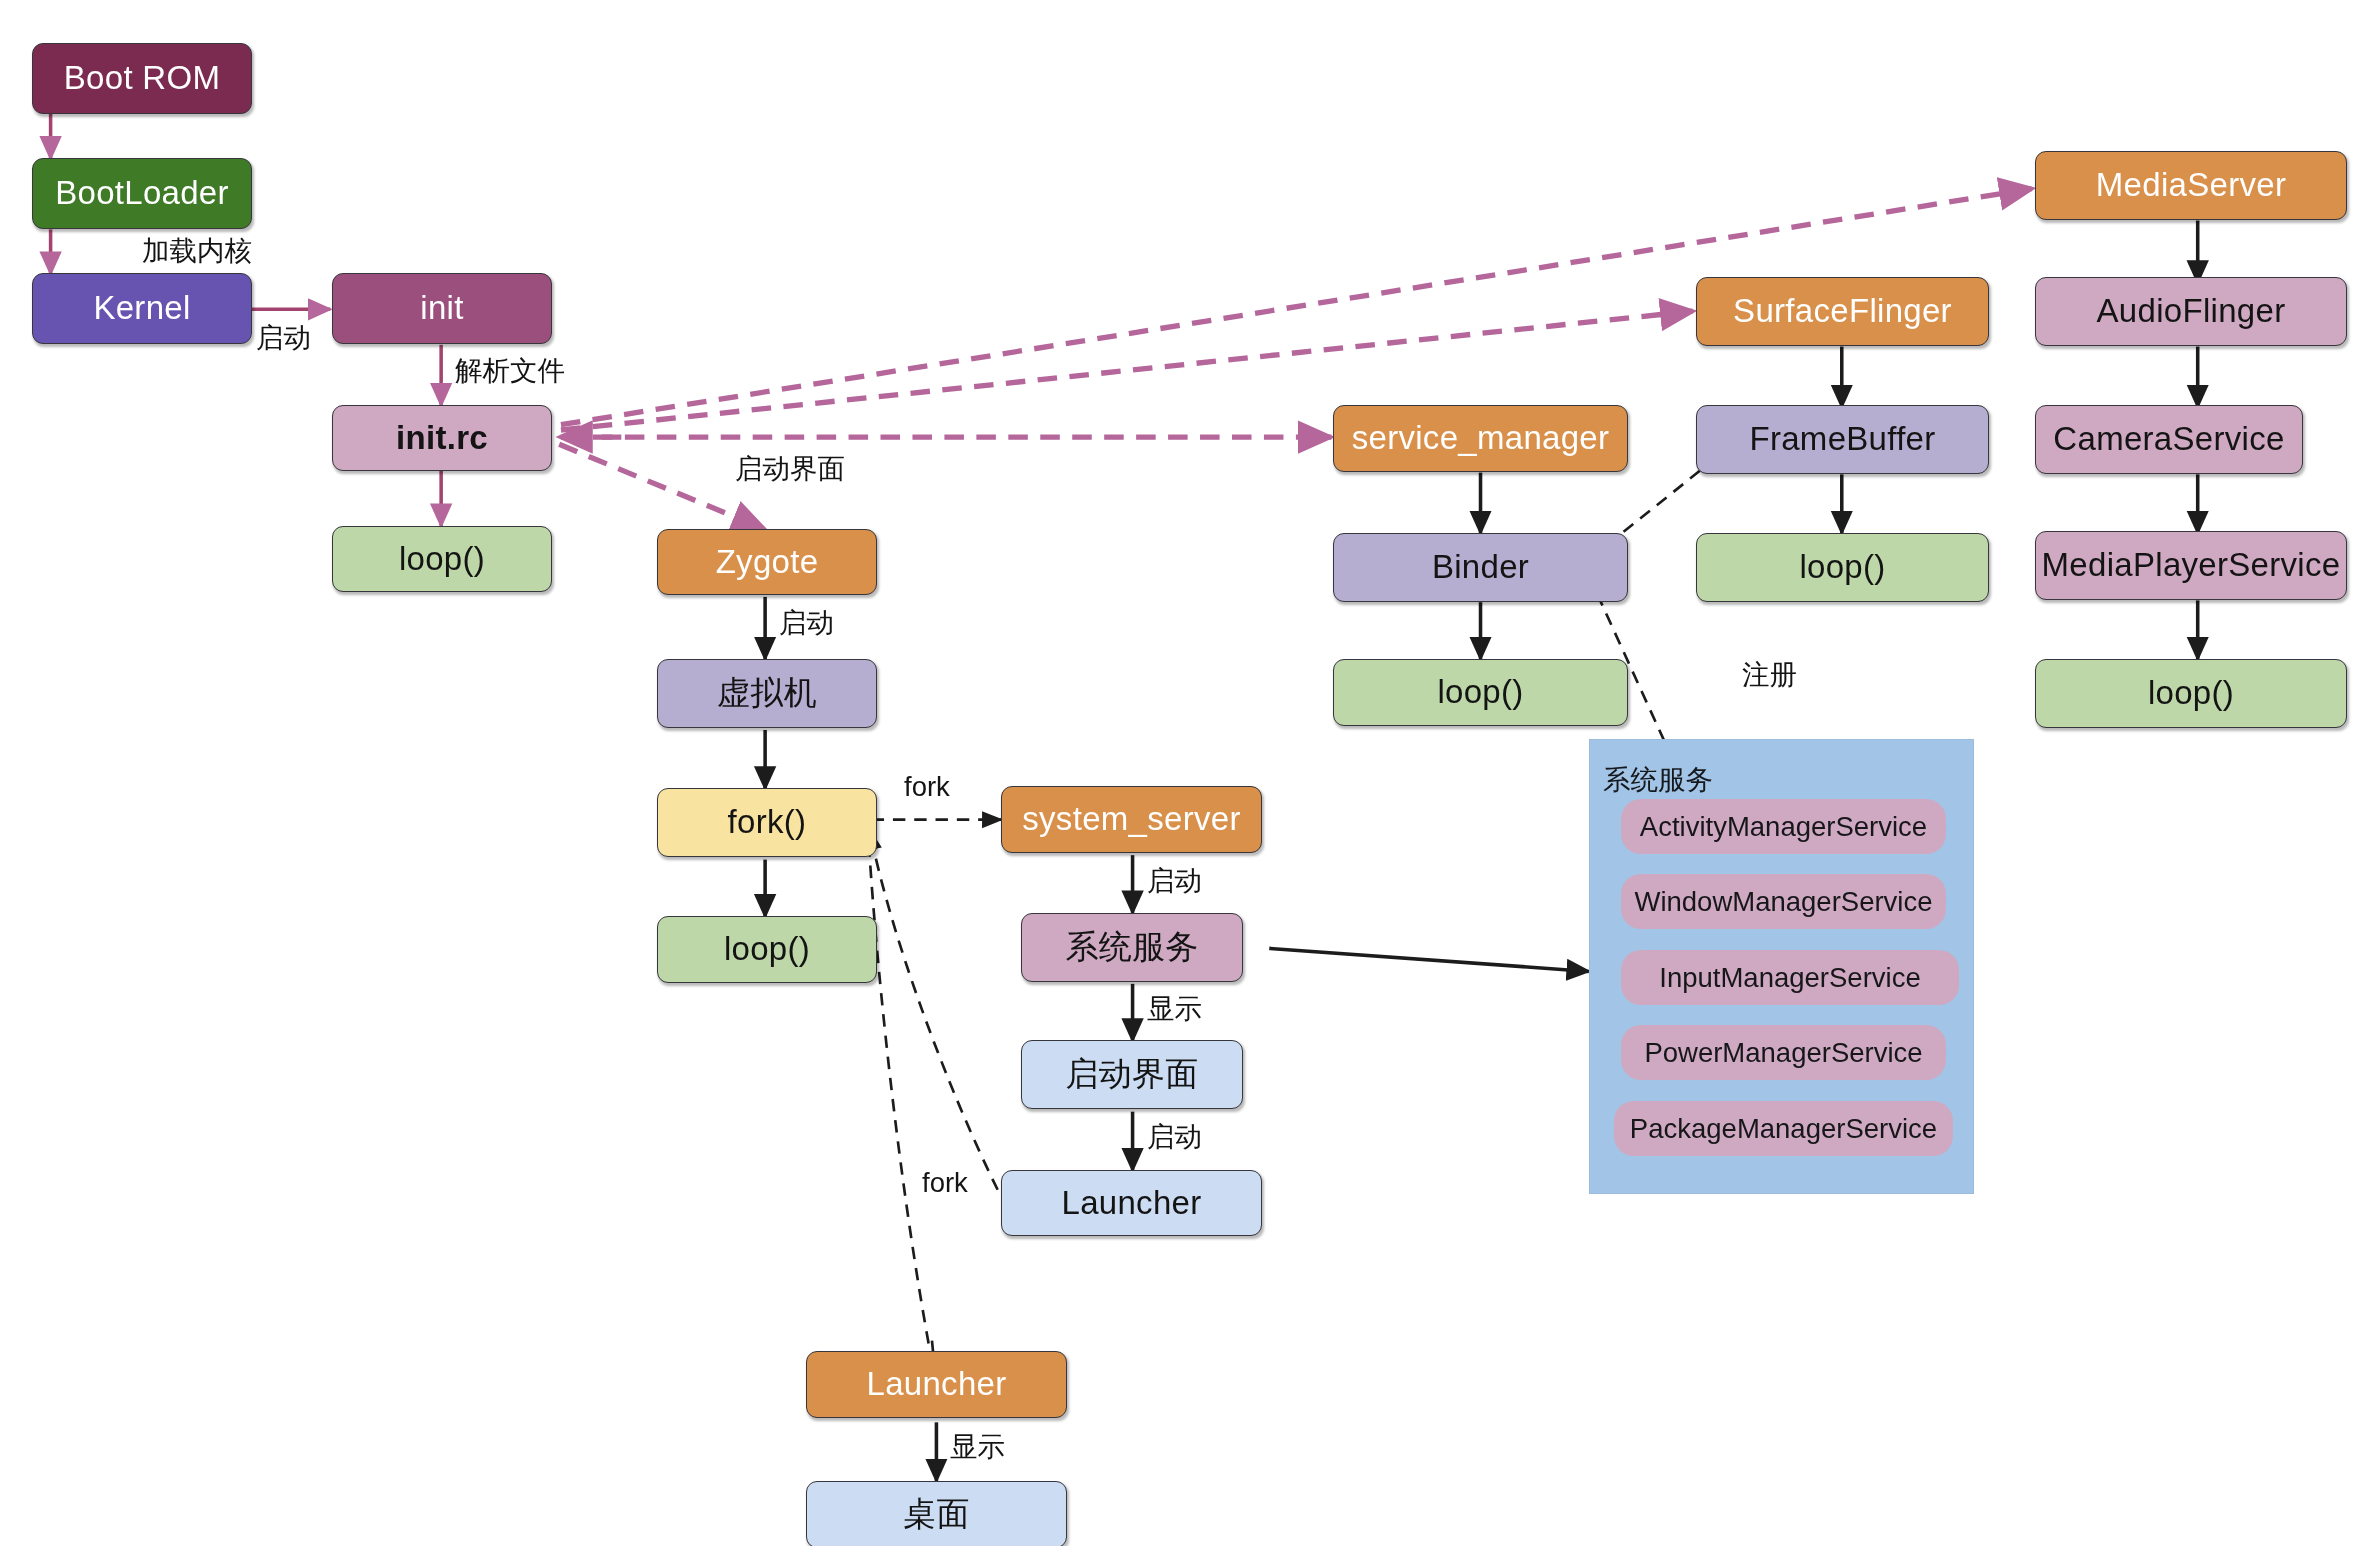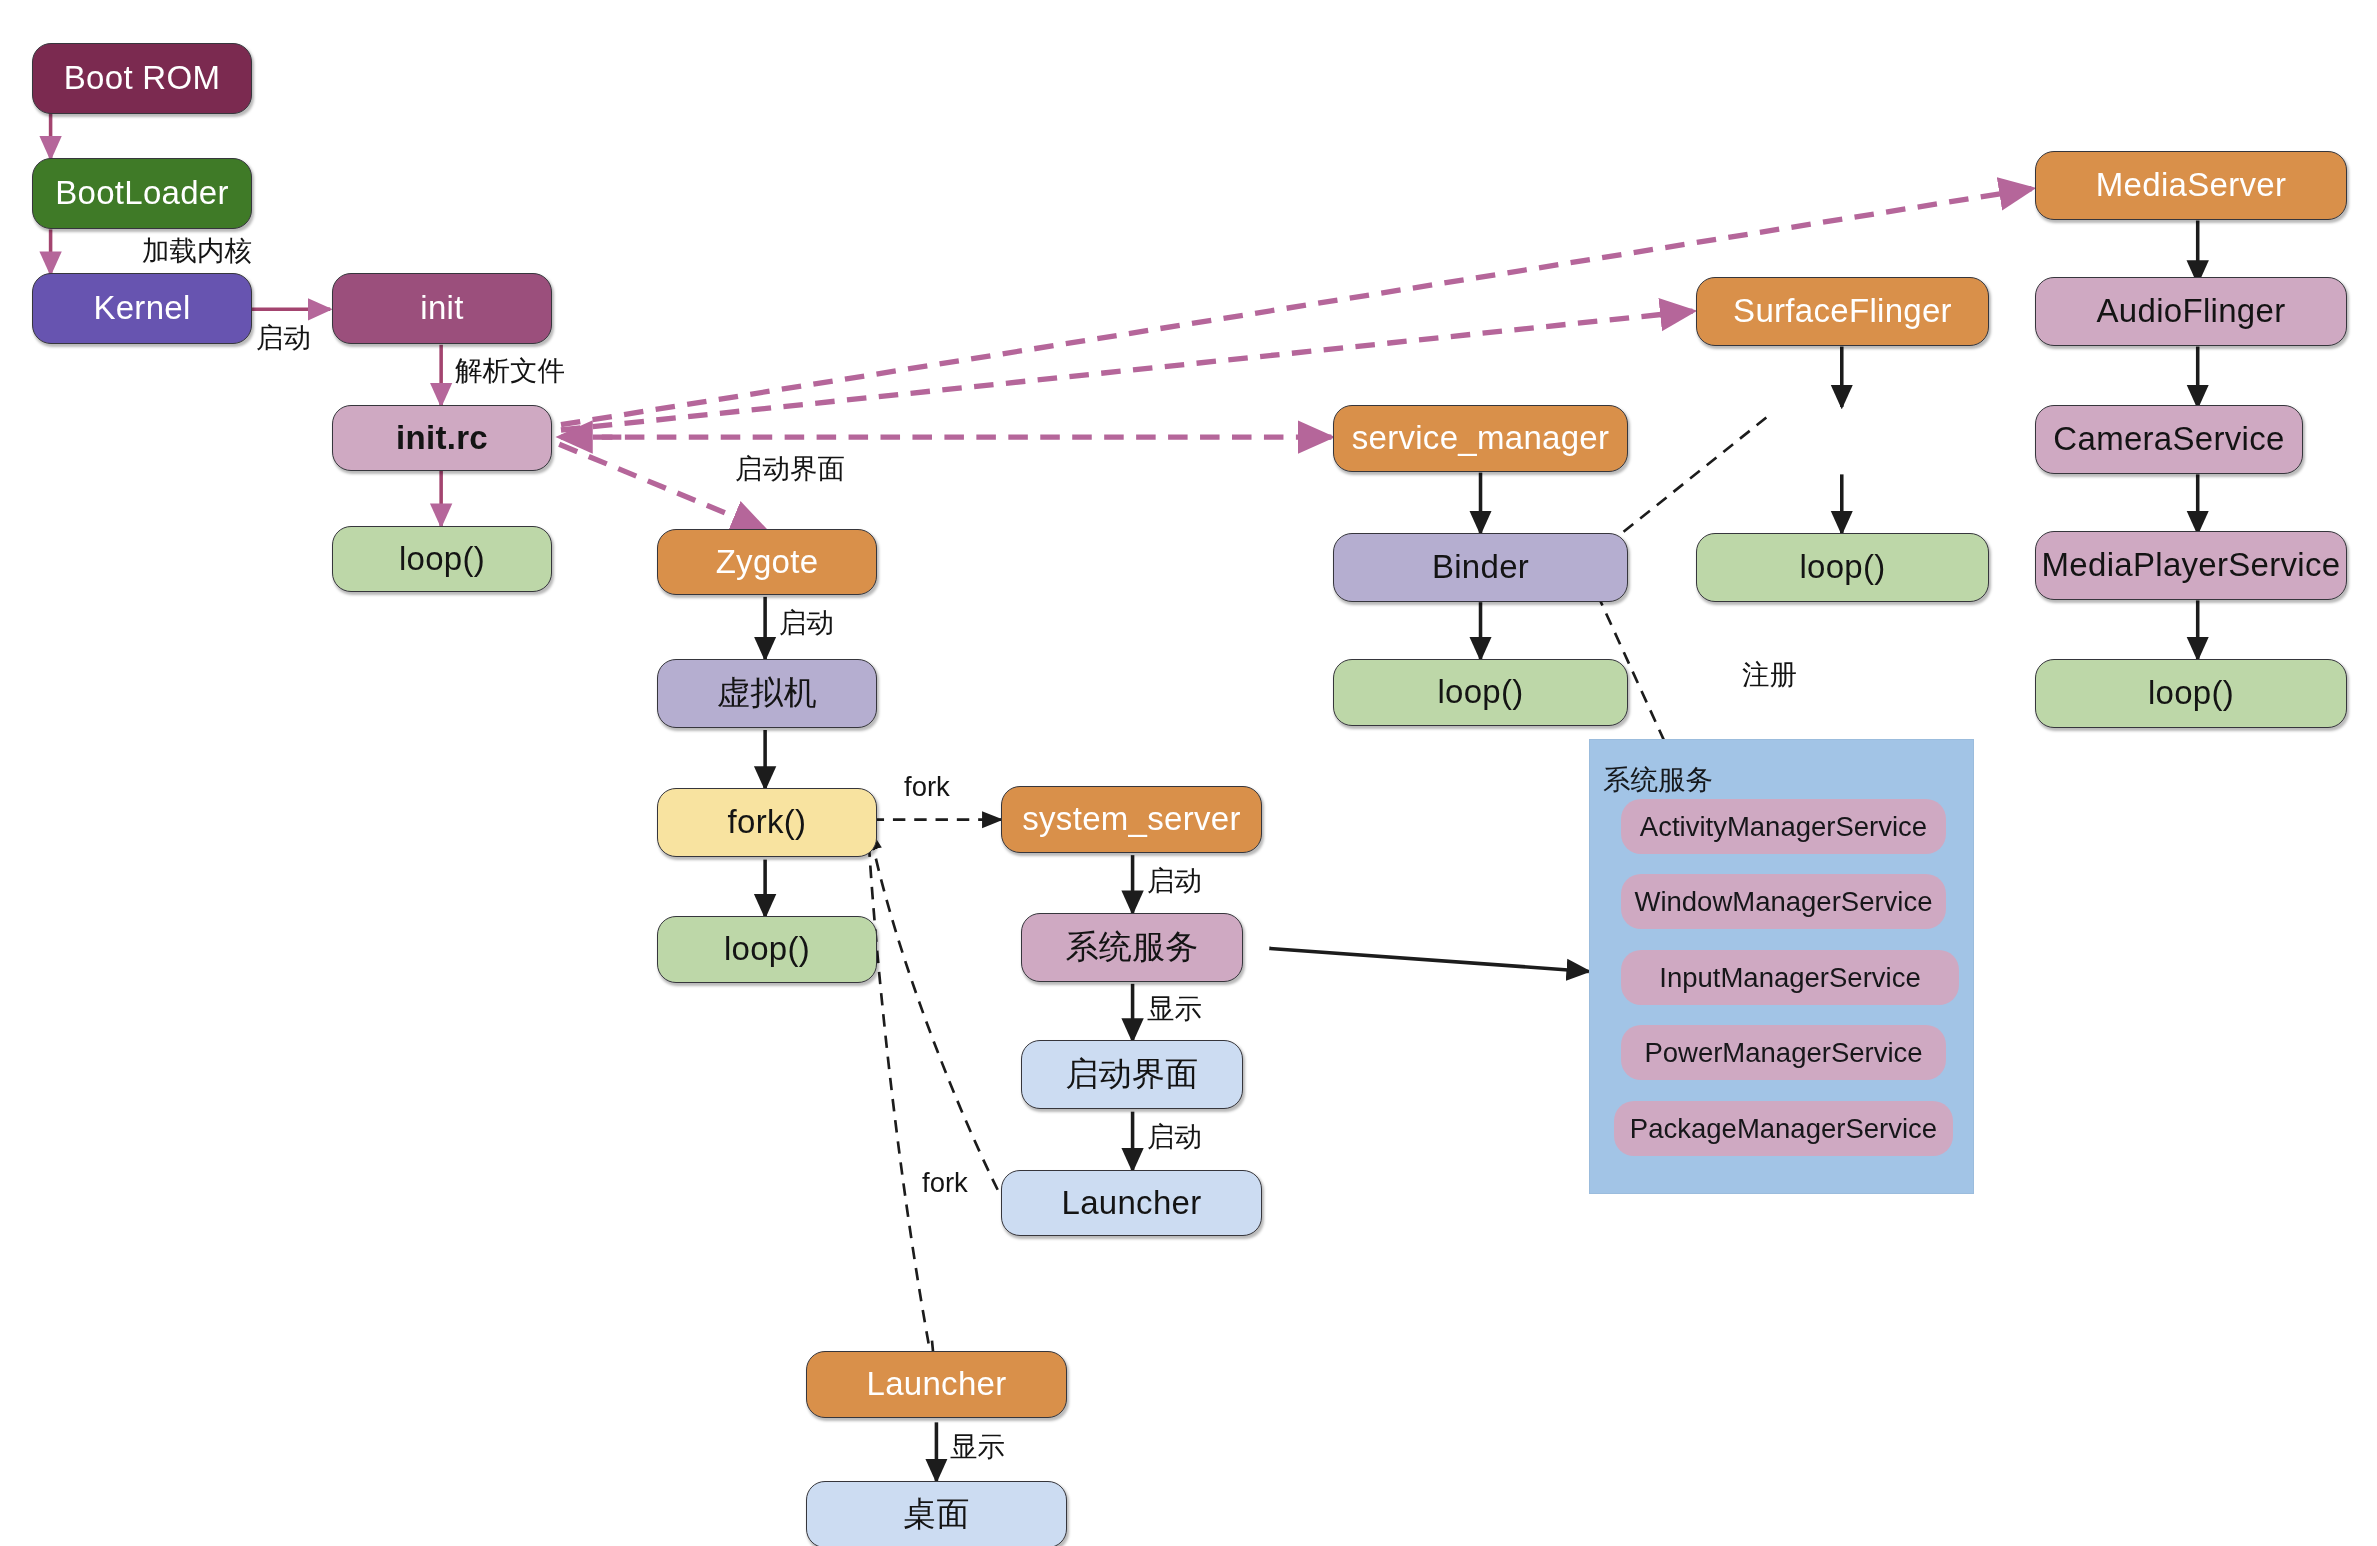--- a/index.html
+++ b/index.html
@@ -22,21 +22,21 @@
     left: 0;
     top: 0;
     width: 2377px;
     height: 1547px;
     pointer-events: none;
   }
   .node {
     position: absolute;
     box-sizing: border-box;
     border: 1.8px solid #36363c;
-    border-radius: 19px;
+    border-radius: 11px;
     display: flex;
     align-items: center;
     justify-content: center;
     text-align: center;
     font-size: 33px;
     line-height: 1.1;
     letter-spacing: 0.3px;
     box-shadow: 1.8px 2.7px 2.7px rgba(0,0,0,0.28);
     white-space: nowrap;
   }
@@ -200,20 +200,21 @@
   <div class="node n-lblue" style="left:806px;  top:1481px; width:261px; height:67px;">桌面</div>
 
   <div class="node n-orange" style="left:1333px; top:405px; width:295px; height:67px;">service_manager</div>
 
   <div class="node n-lav" style="left:1333px; top:533px; width:295px; height:69px;">Binder</div>
 
   <div class="node n-lgreen" style="left:1333px; top:659px; width:295px; height:67px;">loop()</div>
 
   <div class="node n-orange" style="left:1696px; top:277px; width:293px; height:69px;">SurfaceFlinger</div>
 
+  <div class="node n-lav" style="left:1696px; top:405px; width:293px; height:69px;">FrameBuffer</div>
 
   <div class="node n-lgreen" style="left:1696px; top:533px; width:293px; height:69px;">loop()</div>
 
   <div class="node n-orange" style="left:2035px; top:151px; width:312px; height:69px;">MediaServer</div>
 
   <div class="node n-pink" style="left:2035px; top:277px; width:312px; height:69px;">AudioFlinger</div>
 
   <div class="node n-pink" style="left:2035px; top:405px; width:268px; height:69px;text-align:right;">CameraService</div>
 
   <div class="node n-pink" style="left:2035px; top:531px; width:312px; height:69px;">MediaPlayerService</div>

